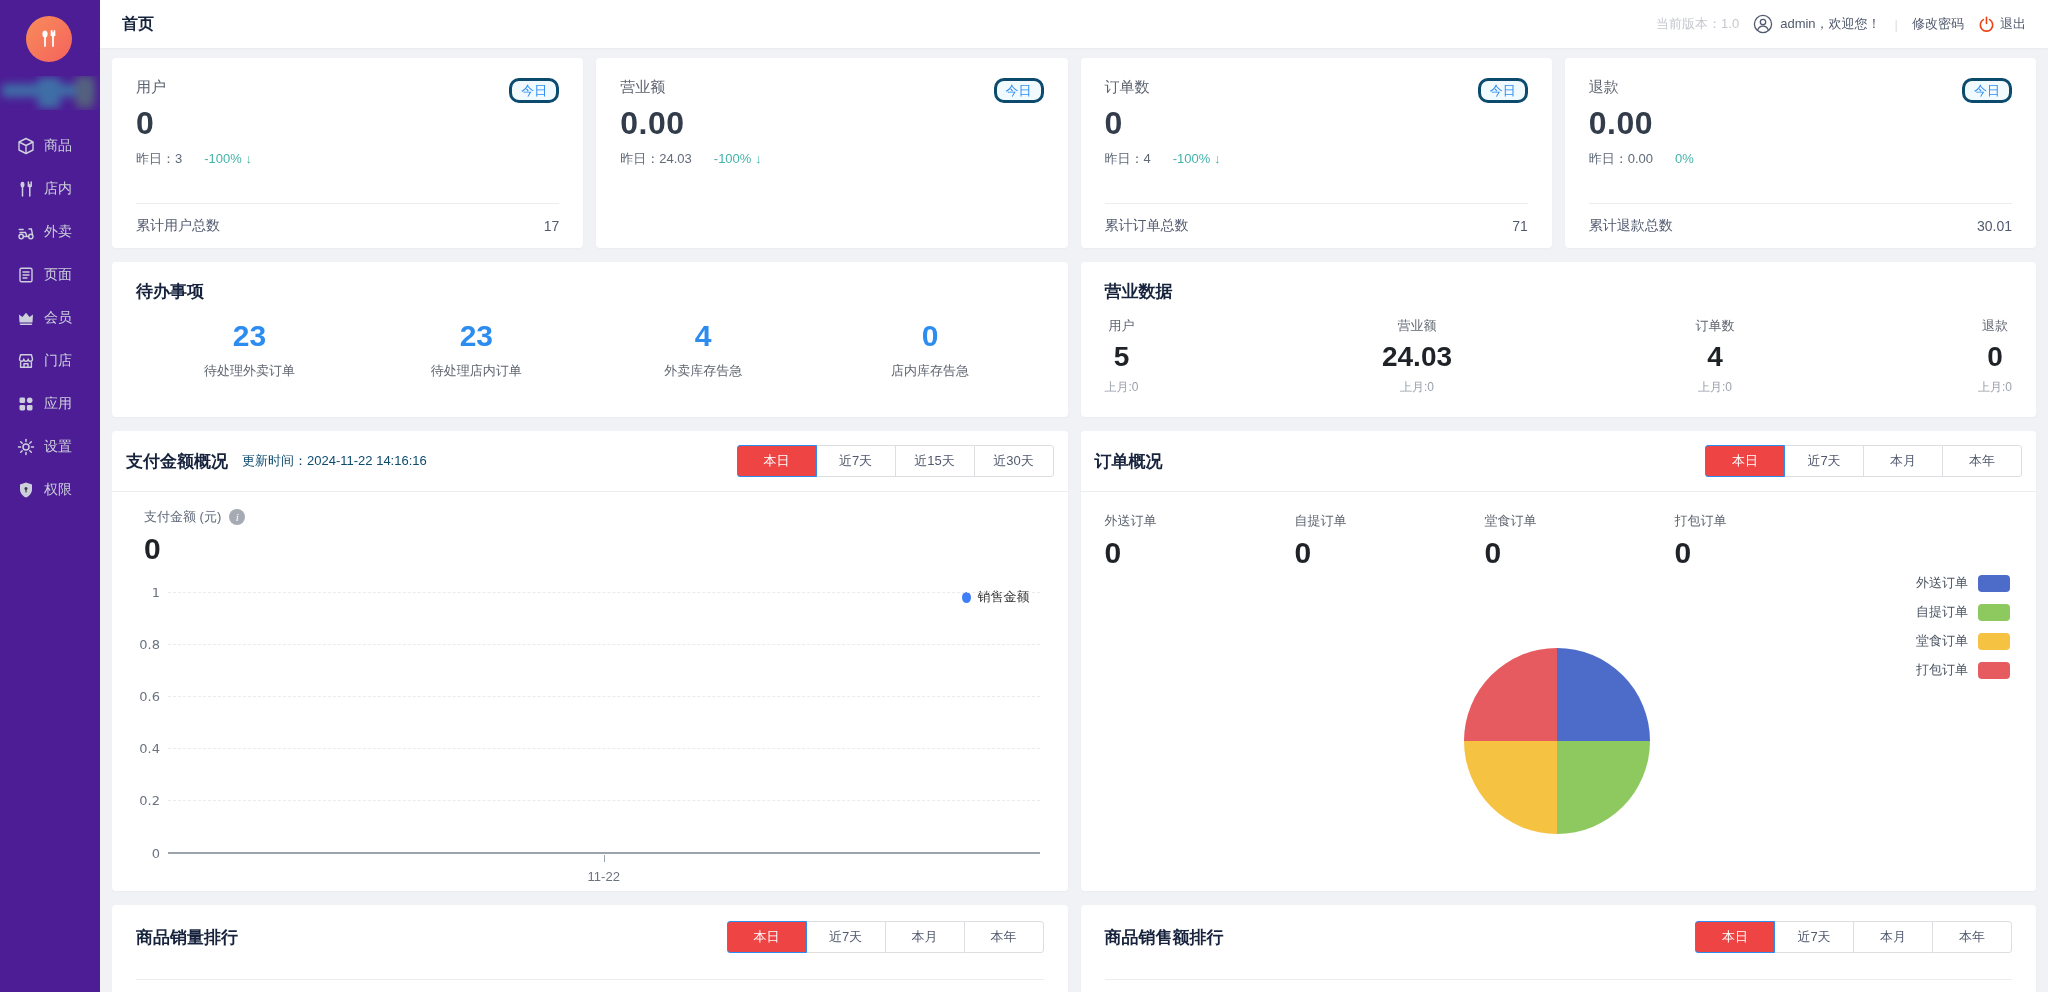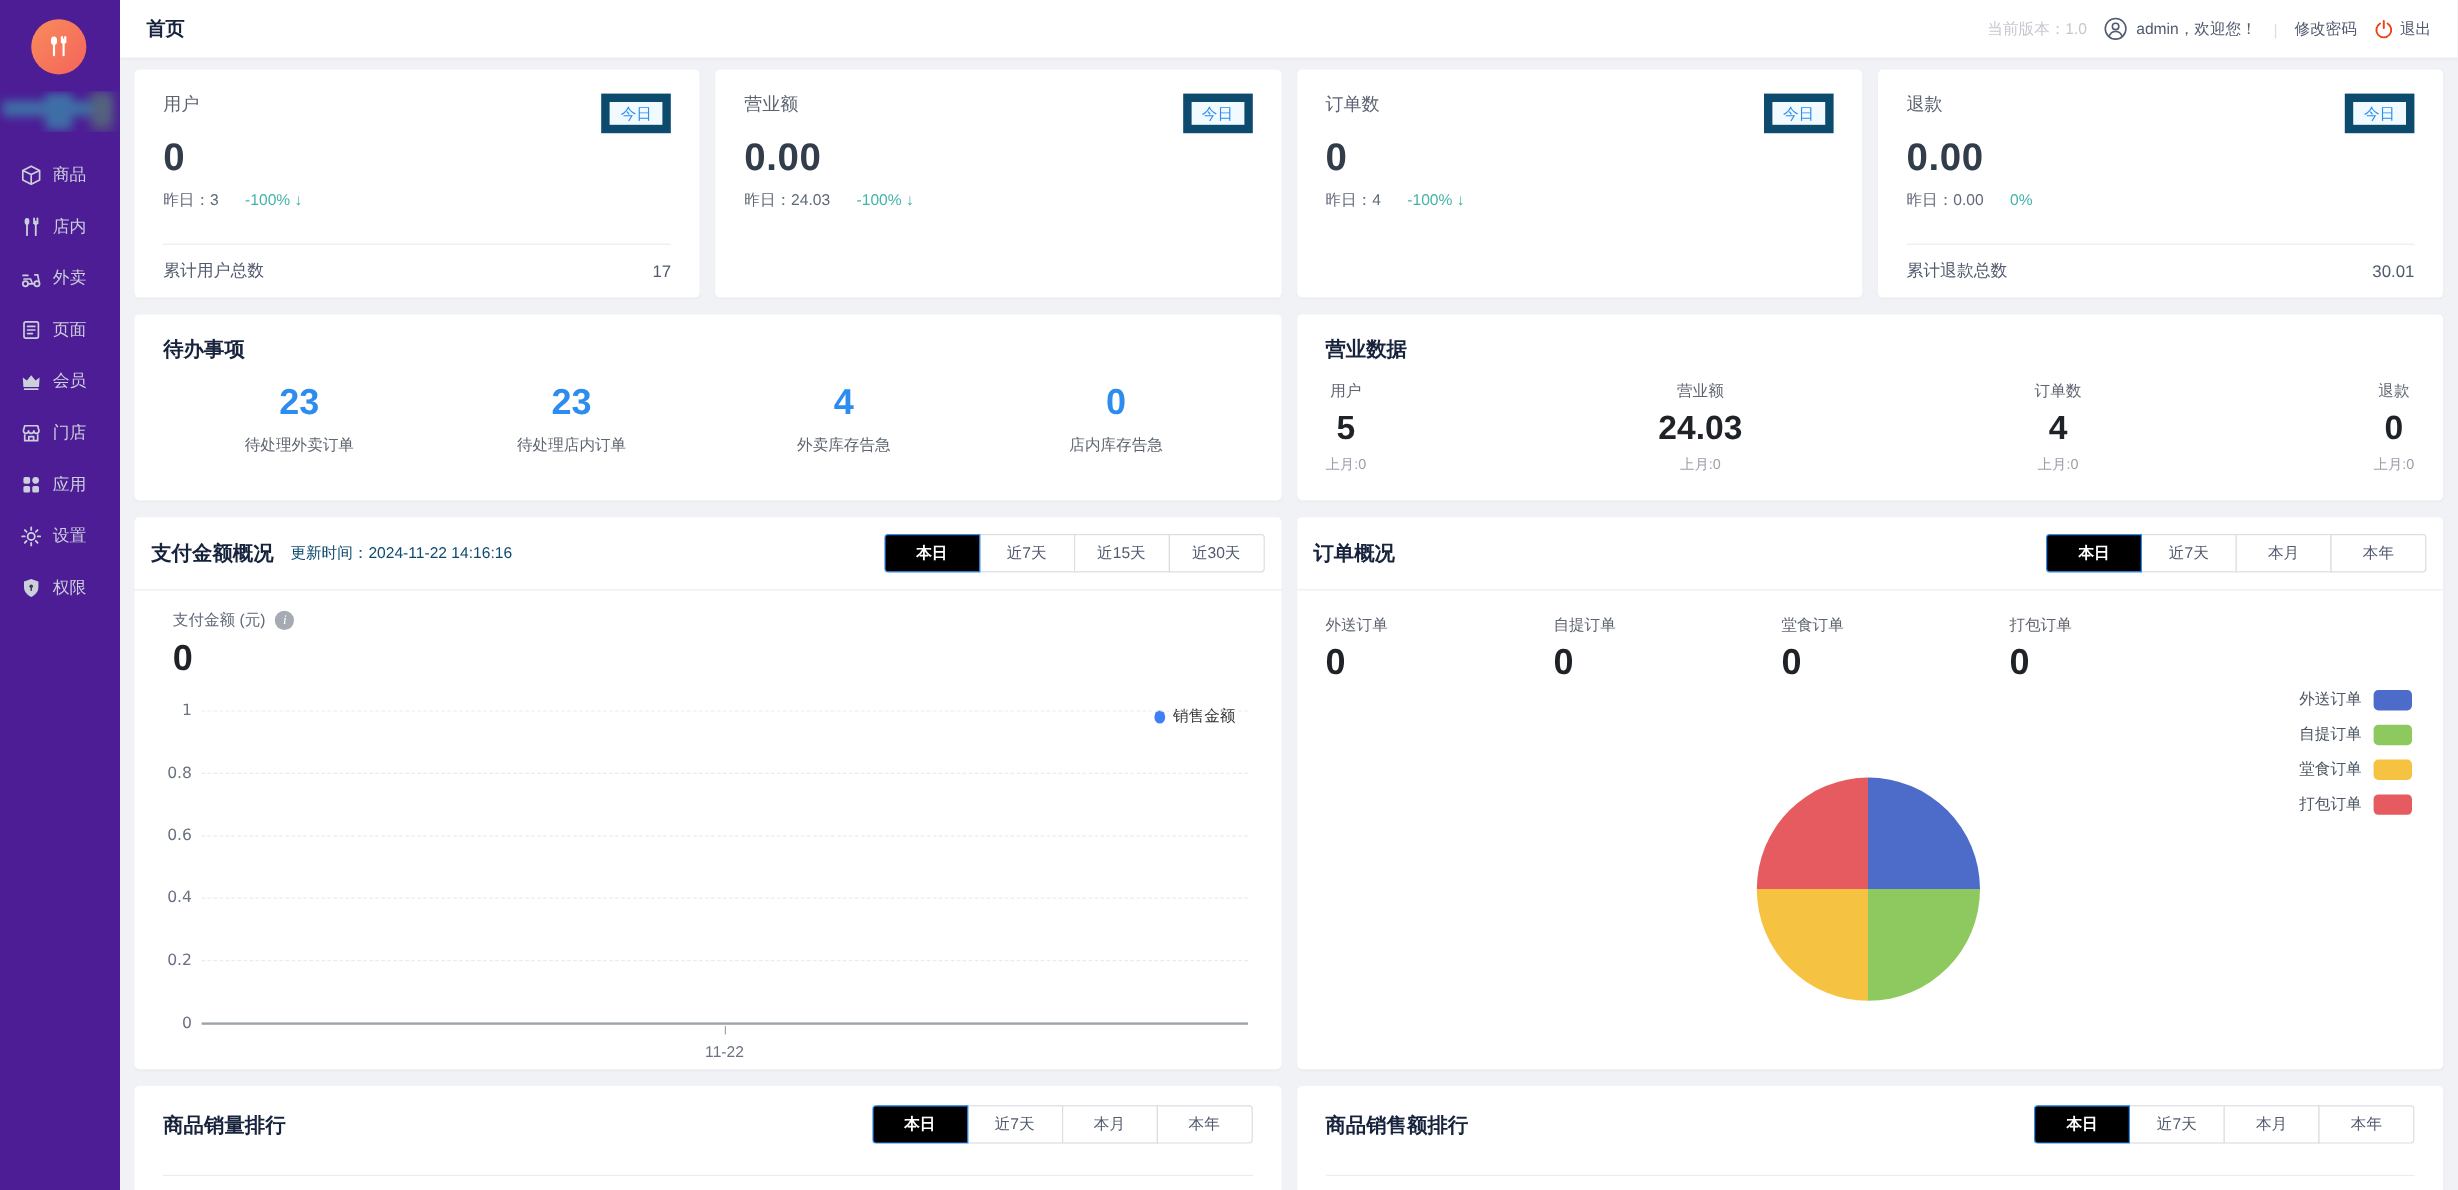--- a/index.html
+++ b/index.html
@@ -33,21 +33,21 @@
   .logout-wrap{display:flex;align-items:center;gap:5px;cursor:pointer;}
 
   .content{padding:10px 12px 0;display:flex;flex-direction:column;gap:14px;}
   .panel,.card{background:#fff;border-radius:4px;box-shadow:0 1px 2px rgba(0,0,0,.03);}
 
   
   .cards-row{display:grid;grid-template-columns:repeat(4,1fr);gap:13px;height:190px;}
   .stat-card{padding:20px 24px 0;display:flex;flex-direction:column;}
   .sc-head{display:flex;justify-content:space-between;align-items:flex-start;}
   .sc-title{font-size:15px;color:#5c6370;}
-  .badge{font-size:13px;color:#2d8cf0;background:#f0faff;border:7px solid #0c4a6e;border-radius:0;padding:3px 9px;line-height:1;}
+  .badge{font-size:13px;color:#2d8cf0;background:#f0faff;border:3px solid #0c4a6e;border-radius:10px;padding:3px 9px;line-height:1;}
   .sc-value{font-size:32px;font-weight:bold;color:#323c4b;margin-top:2px;letter-spacing:.5px;}
   .sc-yest{font-size:13px;color:#5f6978;margin-top:8px;}
   .sc-change{color:#44b3a9;margin-left:22px;}
   .sc-total{margin-top:auto;border-top:1px solid #ececec;display:flex;justify-content:space-between;
     align-items:center;padding:13px 0;font-size:14px;color:#515a6e;}
 
   
   .row2{display:grid;grid-template-columns:1fr 1fr;gap:13px;height:155px;}
   .p-pad{padding:18px 24px;}
   .p-title{font-size:17px;font-weight:bold;color:#17233d;}
@@ -63,21 +63,21 @@
 
   
   .row3{display:grid;grid-template-columns:1fr 1fr;gap:13px;height:460px;}
   .panel-head{display:flex;align-items:center;padding:14px 14px;border-bottom:1px solid #ebedf0;}
   .updated{font-size:13px;color:#0c4a6e;margin-left:14px;}
   .tab-group{display:flex;margin-left:auto;}
   .tab{height:32px;min-width:80px;box-sizing:border-box;display:flex;align-items:center;justify-content:center;
     border:1px solid #dcdee2;background:#fff;color:#515a6e;font-size:13px;margin-left:-1px;cursor:pointer;padding:0 10px;}
   .tab:first-child{border-radius:3px 0 0 3px;margin-left:0;}
   .tab:last-child{border-radius:0 3px 3px 0;}
-  .tab.active{background:#000000;border-color:#2d8cf0;color:#fff;position:relative;z-index:1;font-weight:bold;}
+  .tab.active{background:#ef4444;border-color:#2d8cf0;color:#fff;position:relative;z-index:1;}
 
   .metric{padding:16px 32px 0;}
   .metric-label{font-size:13px;color:#5f6978;display:flex;align-items:center;gap:8px;}
   .info-icon{width:16px;height:16px;border-radius:50%;background:#a6abb3;color:#fff;font-size:11px;
     display:inline-flex;align-items:center;justify-content:center;font-style:italic;font-family:"Liberation Serif",serif;cursor:pointer;}
   .metric-value{font-size:30px;font-weight:bold;color:#1f2327;margin-top:6px;}
 
   .line-chart{position:relative;margin:26px 24px 0 10px;height:260px;}
   .gridrow{position:absolute;left:46px;right:4px;border-top:1px dashed #e9ebee;}
   .gridrow .ytick{position:absolute;left:-42px;top:-8px;width:34px;text-align:right;
@@ -261,20 +261,24 @@
           <div class="sc-value">0.00</div>
           <div class="sc-yest"><span>昨日：24.03</span><span class="sc-change">-100% ↓</span></div>
         </section>
         <section class="card stat-card">
           <div class="sc-head">
             <span class="sc-title">订单数</span>
             <span class="badge">今日</span>
           </div>
           <div class="sc-value">0</div>
           <div class="sc-yest"><span>昨日：4</span><span class="sc-change">-100% ↓</span></div>
+          <div class="sc-total">
+              <span>累计订单总数</span>
+              <span>71</span>
+            </div>
         </section>
         <section class="card stat-card">
           <div class="sc-head">
             <span class="sc-title">退款</span>
             <span class="badge">今日</span>
           </div>
           <div class="sc-value">0.00</div>
           <div class="sc-yest"><span>昨日：0.00</span><span class="sc-change">0%</span></div>
           <div class="sc-total">
               <span>累计退款总数</span>

